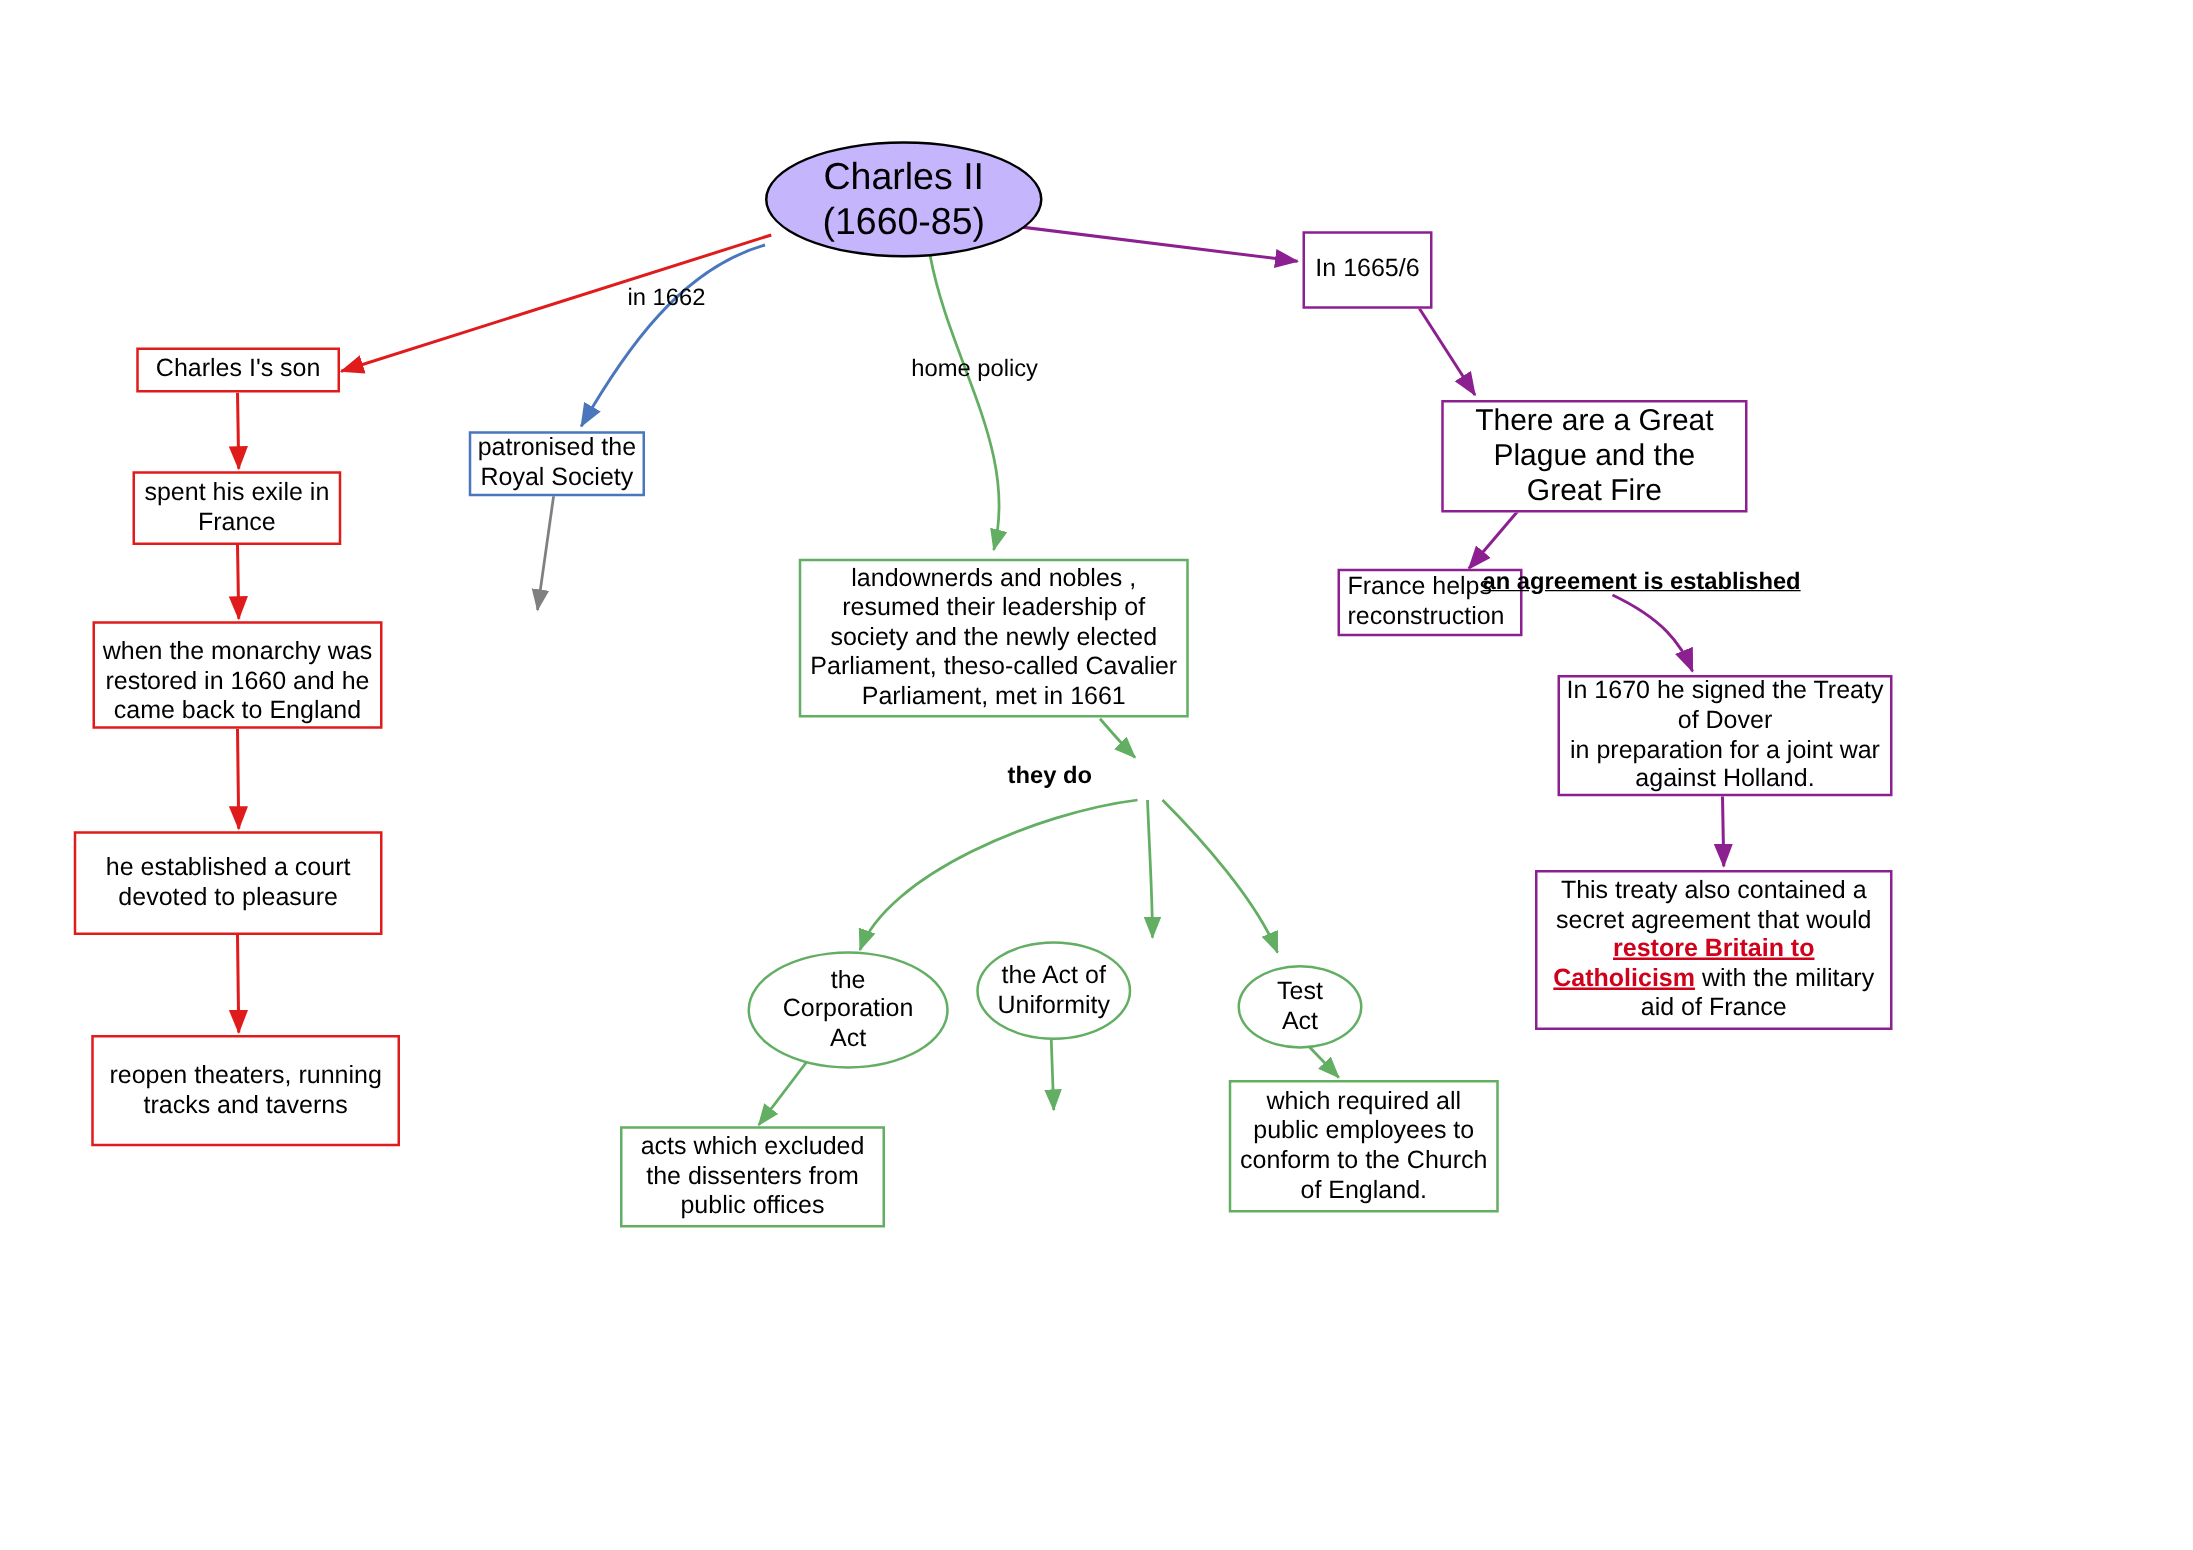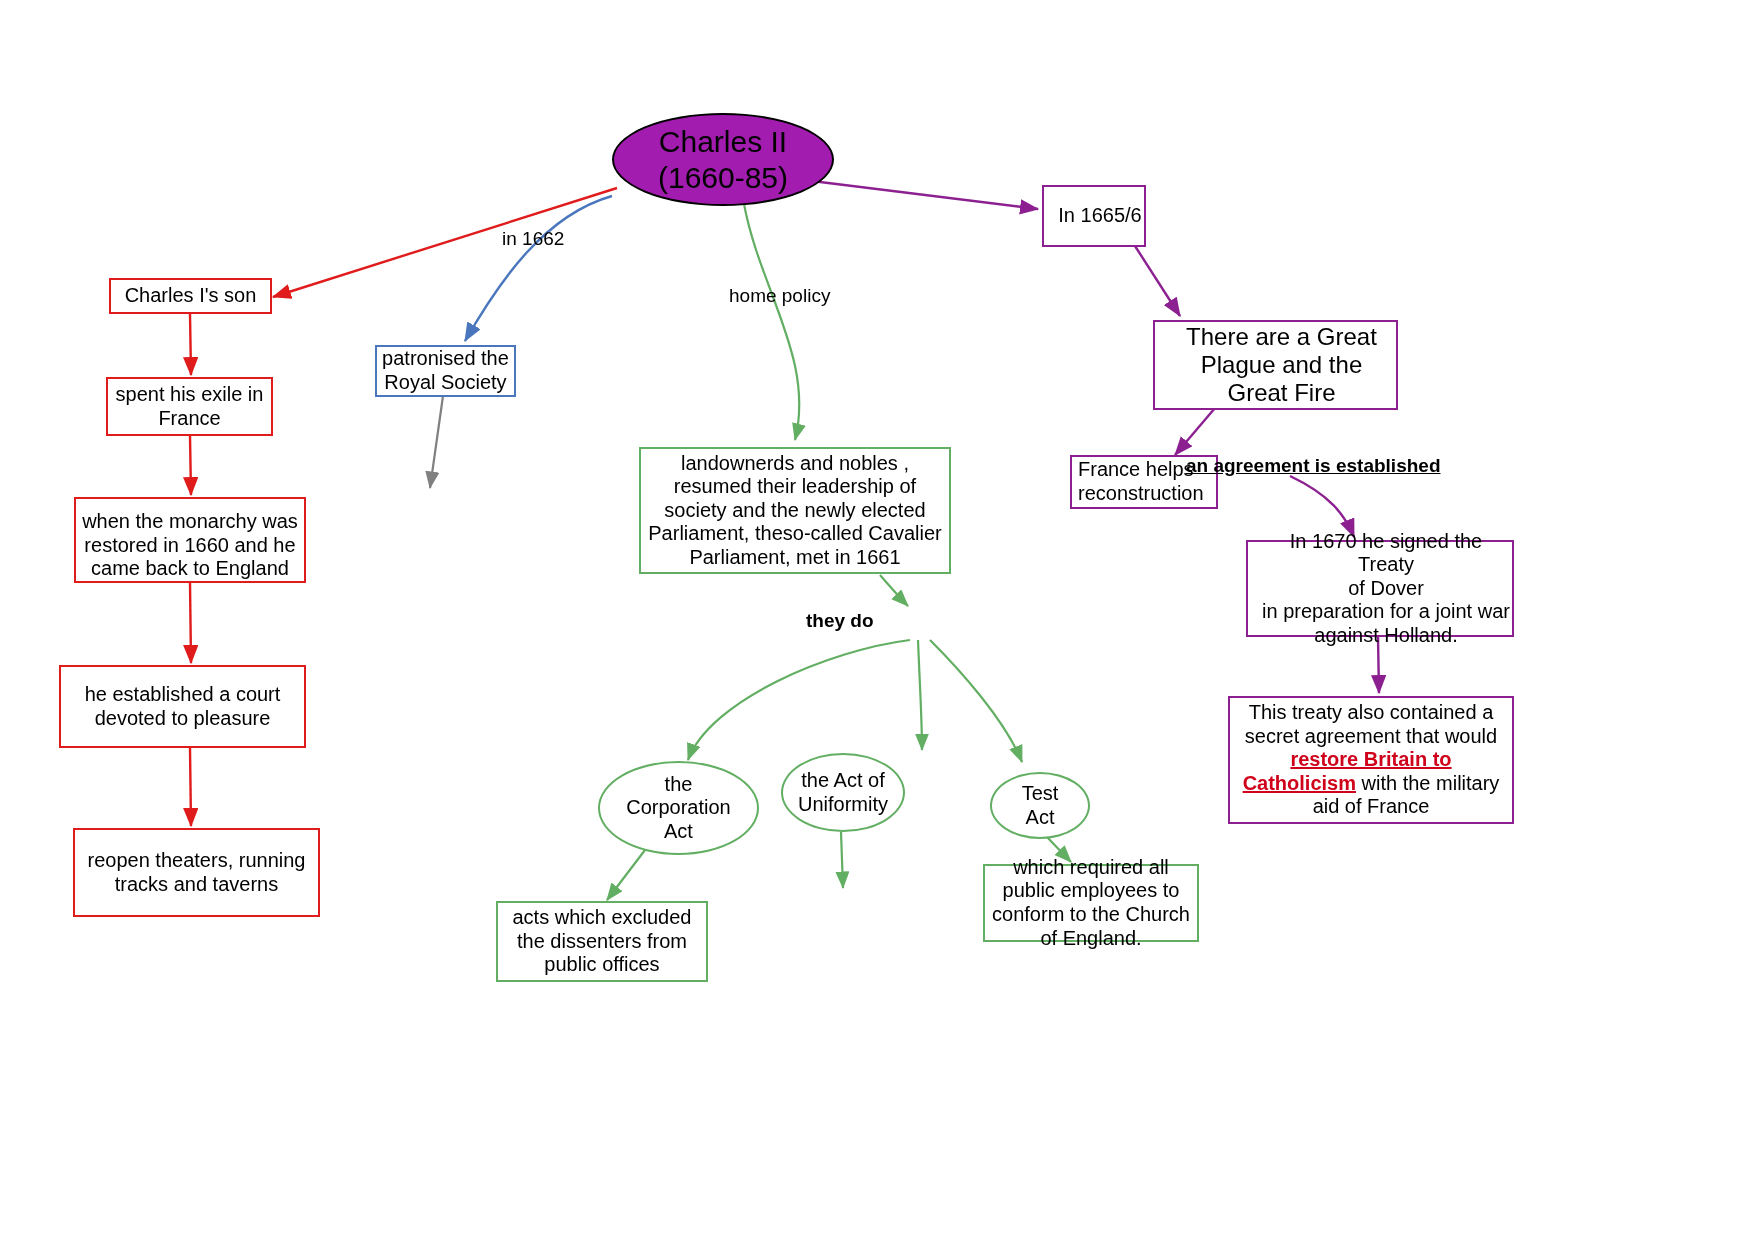--- a/index.html
+++ b/index.html
@@ -40,22 +40,22 @@
     border-width: 2px;
   }
   .ellipse {
     border-style: solid;
     border-width: 2px;
     border-radius: 50%;
   }
   .red    { border-color: #e01b1b; }
   .blue   { border-color: #4a76bd; }
   .green  { border-color: #62ae62; }
-  .purple { border-color: #8c2090; padding-left: 12px; }
-  .yellow { border-color: #000000; background: #a21caf; }
+  .purple { border-color: #8c2090; }
+  .yellow { border-color: #000000; background: #c4b5fd; }
 
   .edge-label {
     position: absolute;
     color: #000000;
     background: transparent;
     white-space: nowrap;
     font-size: 19px;
   }
   .edge-label.bold { font-weight: bold; }
 
@@ -192,21 +192,21 @@
 Act</span>
   </div>
 
   <div class="node box green" style="left:496px; top:901px; width:212px; height:81px; font-size:20px;justify-content:center;">
     <span>acts which excluded
 the dissenters from
 public offices</span>
   </div>
 
 
-  <div class="node box green" style="left:983px; top:864px; width:216px; height:78px; font-size:20px;">
+  <div class="node box green" style="left:983px; top:864px; width:216px; height:106px; font-size:20px;">
     <span>which required all
 public employees to
 conform to the Church
 of England.</span>
   </div>
 
   <div class="node box purple" style="left:1042px; top:185px; width:104px; height:62px; font-size:20px;">
     <span>In 1665/6</span>
   </div>
 

